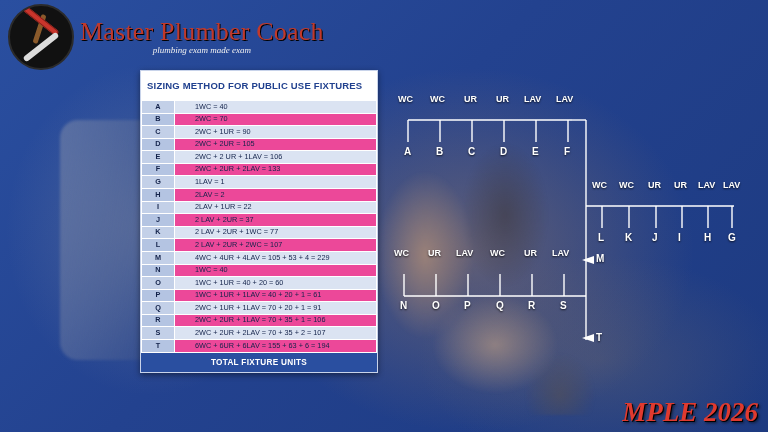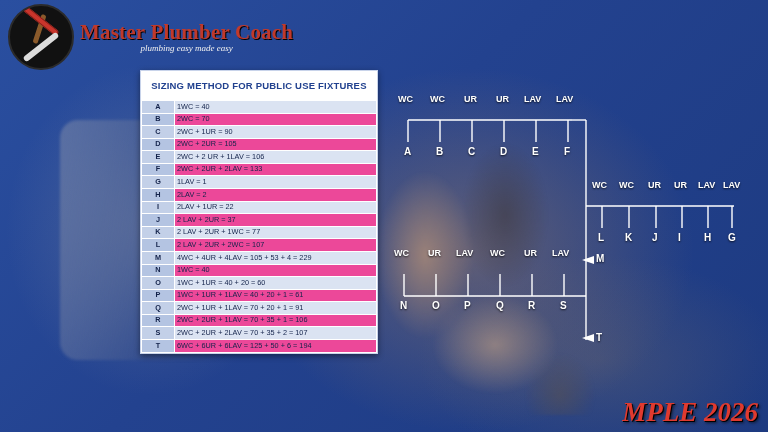--- a/index.html
+++ b/index.html
@@ -104,22 +104,22 @@
     top: 8px;
     width: 5px;
     height: 30px;
     background: #8a5a2b;
     border-radius: 2px;
     transform: rotate(18deg);
   }
   .logo-text { line-height: 1.05; }
   .logo-title {
     font-family: "Liberation Serif", serif;
-    font-weight: bold;
-    font-size: 21px;
+    font-weight: normal;
+    font-size: 26px;
     color: #c0392b;
     text-shadow: 1px 1px 0 #000;
     letter-spacing: .2px;
   }
   .logo-sub {
     font-family: "Liberation Serif", serif;
     font-style: italic;
     font-size: 9px;
     color: #f0f0f0;
     text-align: center;
@@ -143,21 +143,20 @@
     background: #ffffff;
     box-shadow: 0 2px 6px rgba(0,0,0,0.45);
     z-index: 5;
     border: 1px solid #c8d3ea;
   }
   .table-title {
     background: #ffffff;
     color: #21418f;
     font-weight: bold;
     font-size: 9.5px;
-    text-align: center;
     padding: 9px 6px 9px 6px;
     letter-spacing: .2px;
   }
   table.fu {
     border-collapse: collapse;
     width: 100%;
     table-layout: fixed;
   }
   table.fu td {
     font-size: 7.3px;
@@ -167,21 +166,21 @@
     line-height: 1.15;
   }
   table.fu td.key {
     width: 26px;
     text-align: center;
     font-weight: bold;
     background: #c3d0e8;
   }
   table.fu td.val {
     background: #dbe3f2;
-    padding-left: 2px;
+    padding-left: 20px;
   }
   table.fu tr.alt td.key { background: #b4c4e2; }
   table.fu tr.alt td.val { background: #ec4899; }
   .table-total {
     background: #2a4fa0;
     color: #ffffff;
     font-weight: bold;
     font-size: 8.2px;
     text-align: center;
     padding: 5px 4px;
@@ -239,21 +238,21 @@
   <div class="photo-hand"></div>
 
   <div class="logo-block">
     <div class="logo-badge">
       <div class="plunger"></div>
       <div class="wrench"></div>
       <div class="wrench2"></div>
     </div>
     <div class="logo-text">
       <div class="logo-title">Master Plumber Coach</div>
-      <div class="logo-sub">plumbing easy made easy</div>
+      <div class="logo-sub">plumbing exam made exam</div>
     </div>
   </div>
 
   <div class="table-card">
     <div class="table-title">SIZING METHOD FOR PUBLIC USE FIXTURES</div>
     <table class="fu">
       <tbody id="fu-body">
           <tr>
             <td class="key">A</td>
             <td class="val">1WC = 40</td>
@@ -325,24 +324,25 @@
           <tr class="alt">
             <td class="key">R</td>
             <td class="val">2WC + 2UR + 1LAV = 70 + 35 + 1 = 106</td>
           </tr>
           <tr>
             <td class="key">S</td>
             <td class="val">2WC + 2UR + 2LAV = 70 + 35 + 2 = 107</td>
           </tr>
           <tr class="alt">
             <td class="key">T</td>
-            <td class="val">6WC + 6UR + 6LAV = 125 + 50 + 6 = 194</td>
+            <td class="val">6WC + 6UR + 6LAV = 155 + 63 + 6 = 194</td>
           </tr>
         </tbody>
     </table>
+    <div class="table-total">TOTAL FIXTURE UNITS</div>
   </div>
 
   <div class="diagram">
     <svg width="366" height="290">
 
       <line x1="22" y1="32" x2="186" y2="32" stroke="#ffffff" stroke-width="1.4"></line>
 
       <line x1="22" y1="32" x2="22" y2="54" stroke="#ffffff" stroke-width="1.4"></line>
       <line x1="54" y1="32" x2="54" y2="54" stroke="#ffffff" stroke-width="1.4"></line>
       <line x1="86" y1="32" x2="86" y2="54" stroke="#ffffff" stroke-width="1.4"></line>

